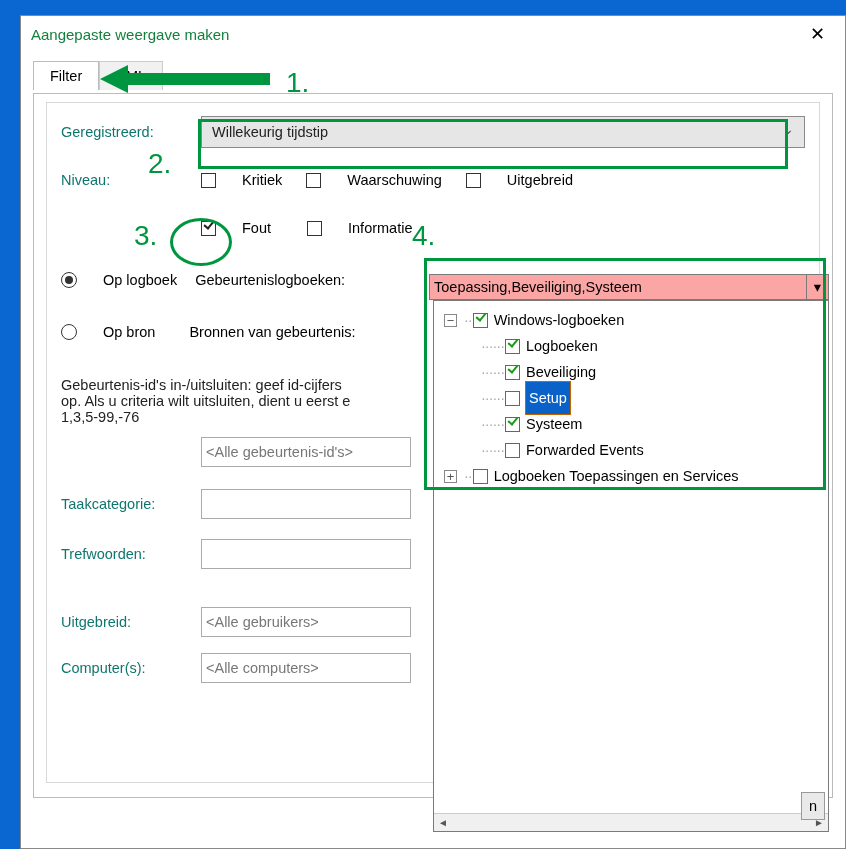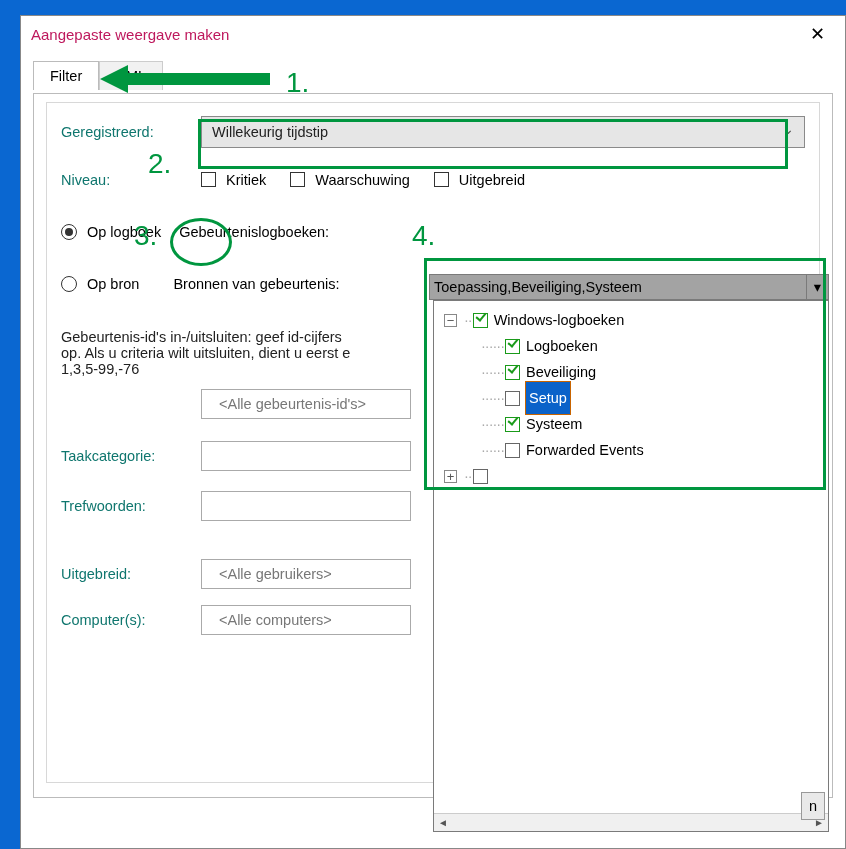--- a/index.html
+++ b/index.html
@@ -10,21 +10,21 @@
     position:relative; overflow:hidden;
   }
   .window {
     position:absolute; left:20px; top:15px; right:0; bottom:0;
     background:#fff; border:1px solid #888;
   }
   .titlebar {
     height:36px; display:flex; align-items:center; justify-content:space-between;
     padding:0 10px;
   }
-  .title { font-size:15px; color:#be185d; }
+  .title { font-size:15px; color:#15803d; }
   .close-x { font-size:18px; font-weight:400; padding:4px 10px; cursor:default; }
   .client { position:absolute; left:10px; right:10px; top:45px; bottom:10px; }
   .tabs { display:flex; gap:0; margin-left:2px; }
   .tab {
     padding:6px 16px; border:1px solid #bbb; border-bottom:none;
     background:#fff; font-size:14.5px; cursor:default;
   }
   .tab.inactive { background:#f1f1f1; border-color:#ccc; }
   .tabbody {
     border:1px solid #bbb; position:absolute; left:2px; right:2px; top:32px; bottom:40px;
@@ -38,51 +38,51 @@
     color:#222;
   }
   .combo::after {
     content:"⌄"; position:absolute; right:10px; top:4px; color:#555; font-size:14px;
   }
   .chk { width:15px; height:15px; border:1px solid #333; display:inline-block; margin-right:6px; position:relative; }
   .chk.checked::after {
     content:""; position:absolute; left:2px; top:-1px; width:8px; height:4px;
     border-left:2px solid #222; border-bottom:2px solid #222; transform:rotate(-50deg);
   }
-  .levelitem { display:flex; align-items:flex-start; gap:4px; }
+  .levelitem { display:flex; align-items:center; gap:20px; }
   .radio {
     width:16px; height:16px; border:1px solid #333; border-radius:50%;
     display:inline-block; margin-right:6px; position:relative;
   }
   .radio.sel::after {
     content:""; position:absolute; left:3px; top:3px; width:8px; height:8px;
     border-radius:50%; background:#333;
   }
   .fldinput {
-    height:30px; border:1px solid #aaa; background:#fff; padding:0 17px;
+    height:30px; border:1px solid #aaa; background:#fff; padding:0 4px;
     color:#777; display:flex; align-items:center; width:210px;
   }
   .twocol .lbl { width:140px; }
 
   
   .ann { position:absolute; pointer-events:none; }
   .boxA { border:3px solid #00963f; }
   .arrow {
     position:absolute; left:100px; top:62px; width:170px; height:34px;
   }
   .arrow svg { width:100%; height:100%; }
   .num { position:absolute; color:#00963f; font-size:28px; font-weight:400; }
   .circle {
     position:absolute; width:62px; height:48px; border:3px solid #00963f; border-radius:50%;
   }
 
   
   .logcombo {
     position:absolute; left:408px; top:258px; width:400px; height:26px;
-    border:1px solid #7a7a7a; background:#a3a3a3; display:flex; align-items:center; padding:0 4px;
+    border:1px solid #7a7a7a; background:#fca5a5; display:flex; align-items:center; padding:0 4px;
   }
   .logcombo .btn {
     position:absolute; right:0; top:0; width:22px; height:100%;
     border-left:1px solid #7a7a7a; display:flex; align-items:center; justify-content:center;
   }
   .treepanel {
     position:absolute; left:412px; top:284px; width:396px; height:532px;
     background:#fff; border:1px solid #7a7a7a; display:flex; flex-direction:column;
     font-size:14.5px;
   }
@@ -156,20 +156,32 @@
             <span class="chk"></span>
             <span>Waarschuwing</span>
           </div>
           <div style="width:24px;"></div>
           <div class="levelitem">
             <span class="chk"></span>
             <span>Uitgebreid</span>
           </div>
         </div>
 
+        <div class="row" style="margin-top:14px;">
+          <span class="lbl"></span>
+          <div class="levelitem">
+            <span class="chk checked"></span>
+            <span>Fout</span>
+          </div>
+          <div style="width:36px;"></div>
+          <div class="levelitem">
+            <span class="chk"></span>
+            <span>Informatie</span>
+          </div>
+        </div>
 
         <div class="row" style="margin-top:18px;">
           <div class="levelitem">
             <span class="radio sel"></span>
             <span>Op logboek</span>
           </div>
           <div style="width:18px;"></div>
           <span>Gebeurtenislogboeken:</span>
         </div>
 
@@ -258,20 +270,21 @@
       </div>
       <div class="treerow treeindent2">
         <span class="dots">······</span>
         <span class="treechk"></span>
         <span>Forwarded Events</span>
       </div>
       <div class="treerow treeindent1">
         <span class="expander">+</span>
         <span class="dots">··</span>
         <span class="treechk"></span>
+        <span>Logboeken Toepassingen en Services</span>
       </div>
     </div>
     <div class="hscroll">
       <div class="arrowbtn">◄</div>
       <div class="track"></div>
       <div class="arrowbtn">►</div>
     </div>
   </div>
 
   <div class="btnfoot">n</div>

